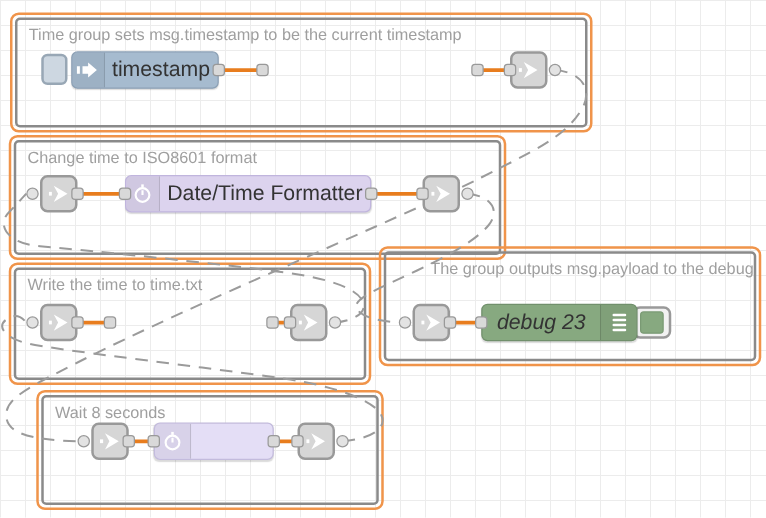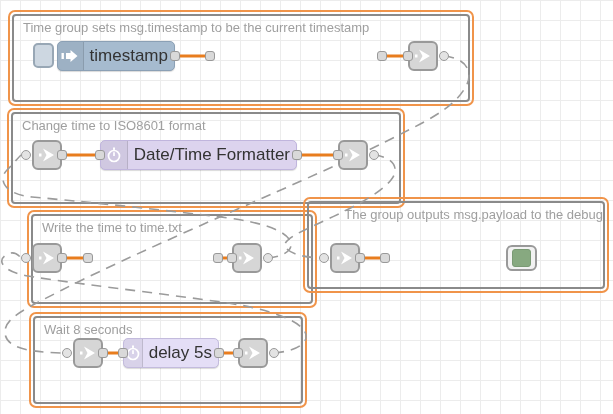--- a/index.html
+++ b/index.html
@@ -45,21 +45,21 @@
   <div class="group" style="left:8px;top:10px;width:458px;height:88px;">
     <div class="group-inner">
       <div class="group-label">Time group sets msg.timestamp to be the current timestamp</div>
     </div>
   </div>
   <div class="group" style="left:7px;top:108px;width:390px;height:92px;">
     <div class="group-inner">
       <div class="group-label">Change time to ISO8601 format</div>
     </div>
   </div>
-  <div class="group" style="left:7px;top:210px;width:282px;height:90px;margin-left:20px;">
+  <div class="group" style="left:7px;top:210px;width:282px;height:90px;">
     <div class="group-inner">
       <div class="group-label">Write the time to time.txt</div>
     </div>
   </div>
   <div class="group" style="left:303px;top:197px;width:298px;height:88px;text-align:right;">
     <div class="group-inner">
       <div class="group-label">The group outputs msg.payload to the debug</div>
     </div>
   </div>
   <div class="group" style="left:29px;top:312px;width:270px;height:88px;">
@@ -145,36 +145,46 @@
 
   <div class="linknode" style="left:330px;top:243px;">
     <svg width="16" height="14" viewBox="0 0 16 14">
       <rect x="0" y="5.5" width="2.5" height="3" fill="#fff"></rect>
       <polygon points="4,0.5 15,7 4,13.5 7.5,7" fill="#fff"></polygon>
     </svg>
   </div>
   <div class="debug-toggle" style="left:506px;top:245px;">
     <div class="sq"></div>
   </div>
+  <div class="node" style="left:385px;top:243px;width:125px;background:#87a980;border:1px solid #71906c;">
+    <div class="label" style="font-style:italic;">debug 23</div>
+    <div class="icon-area right">
+      <div class="dbg-lines">
+          <i></i>
+          <i></i>
+          <i></i>
+          <i></i>
+        </div>
+    </div>
+  </div>
 
   <div class="linknode" style="left:73px;top:338px;">
     <svg width="16" height="14" viewBox="0 0 16 14">
       <rect x="0" y="5.5" width="2.5" height="3" fill="#fff"></rect>
       <polygon points="4,0.5 15,7 4,13.5 7.5,7" fill="#fff"></polygon>
     </svg>
   </div>
   <div class="node" style="left:123px;top:338px;width:96px;background:#e4def6;border:1px solid #c3bbdd;">
     <div class="icon-area">
       <svg width="16" height="16" viewBox="0 0 16 16">
         <rect x="7" y="0.5" width="2" height="2.4" fill="#fff"></rect>
         <circle cx="8" cy="9" r="5.5" stroke="#fff" stroke-width="1.7" fill="none"></circle>
         <path d="M8 9 L8 5.2" stroke="#fff" stroke-width="1.7"></path>
       </svg>
     </div>
-    <div class="label">delay 5s</div>
   </div>
   <div class="linknode" style="left:238px;top:338px;">
     <svg width="16" height="14" viewBox="0 0 16 14">
       <rect x="0" y="5.5" width="2.5" height="3" fill="#fff"></rect>
       <polygon points="4,0.5 15,7 4,13.5 7.5,7" fill="#fff"></polygon>
     </svg>
   </div>
 
   <div class="port" style="left:170px;top:51px;"></div>
   <div class="port" style="left:205px;top:51px;"></div>

